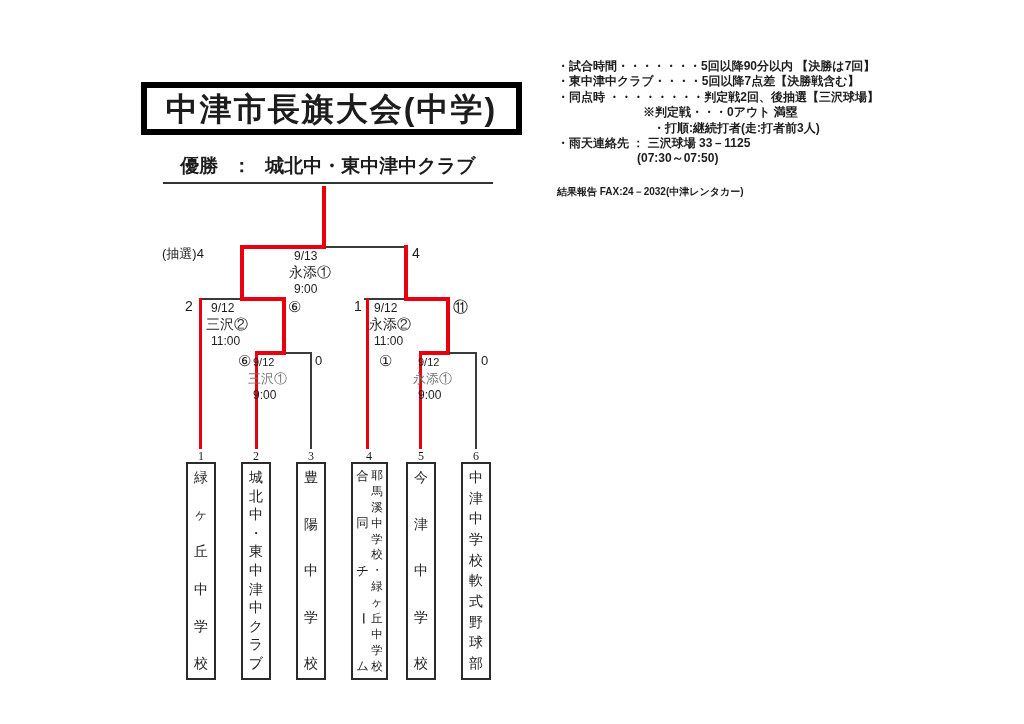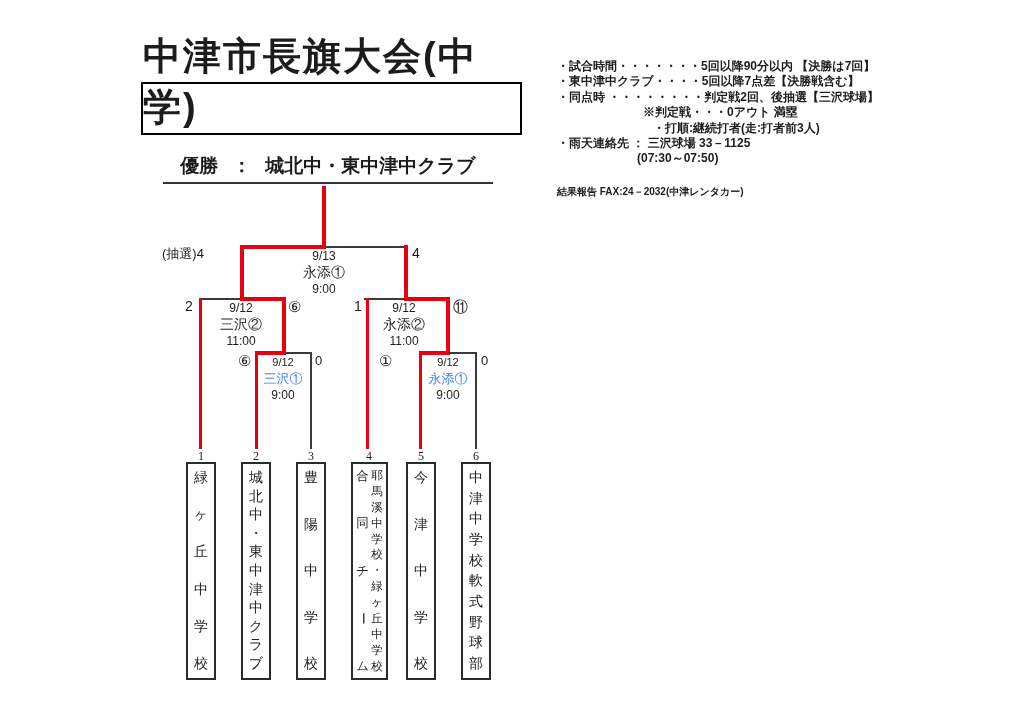--- a/index.html
+++ b/index.html
@@ -1,38 +1,38 @@
 <!DOCTYPE html>
 <html><head>
 <meta charset="utf-8">
 <style>
   html,body{margin:0;padding:0;background:#fff}
   .sheet{position:relative;width:1024px;height:724px;background:#ffffff;overflow:hidden;
          font-family:"Liberation Sans",sans-serif;color:#1c1c1c}
 
   .titlebox{position:absolute;left:141px;top:82px;width:381px;height:53px;
-            border:2px solid #000000;box-sizing:border-box;display:flex;align-items:flex-end;
-            justify-content:center;font-size:38px;font-weight:bold;letter-spacing:2px}
+            border:6px solid #000000;box-sizing:border-box;display:flex;align-items:flex-start;
+            justify-content:center;font-size:32px;font-weight:bold;letter-spacing:2px}
 
   .champrow{position:absolute;left:163px;top:156px;width:330px;height:28px;
             border-bottom:2px solid #333;display:flex;align-items:flex-end;justify-content:center;
             gap:14px;font-size:19px;font-weight:bold;padding-bottom:3px;box-sizing:border-box}
 
   .vline,.hline{position:absolute}
   .red{background:#e8000e}
   .blk{background:#3a3a3a}
 
   .lbl{position:absolute;white-space:nowrap;font-size:12px;line-height:1.1}
-  .ctr{text-align:center}
+  .ctr{}
   .venue{font-size:14px}
   .s14{font-size:14px}
   .s13{font-size:13px}
   .s11{font-size:11px}
   .circ{font-size:15px}
-  .gray{color:#3b82f6}
+  .gray{color:#737373}
   .rt{text-align:left}
 
   .seednum{position:absolute;width:20px;text-align:center;font-size:12px;
            font-family:"Liberation Serif",serif}
 
   .teambox{position:absolute;top:462px;height:218px;border:2px solid #2b2b2b;
            box-sizing:border-box;display:flex;justify-content:center;padding:7px 0;background:#fff}
   .vname{display:flex;flex-direction:column;align-items:center;justify-content:space-between;
          height:100%;font-family:"Liberation Serif",serif;font-size:14px;line-height:1}
   .vname span{display:block}

